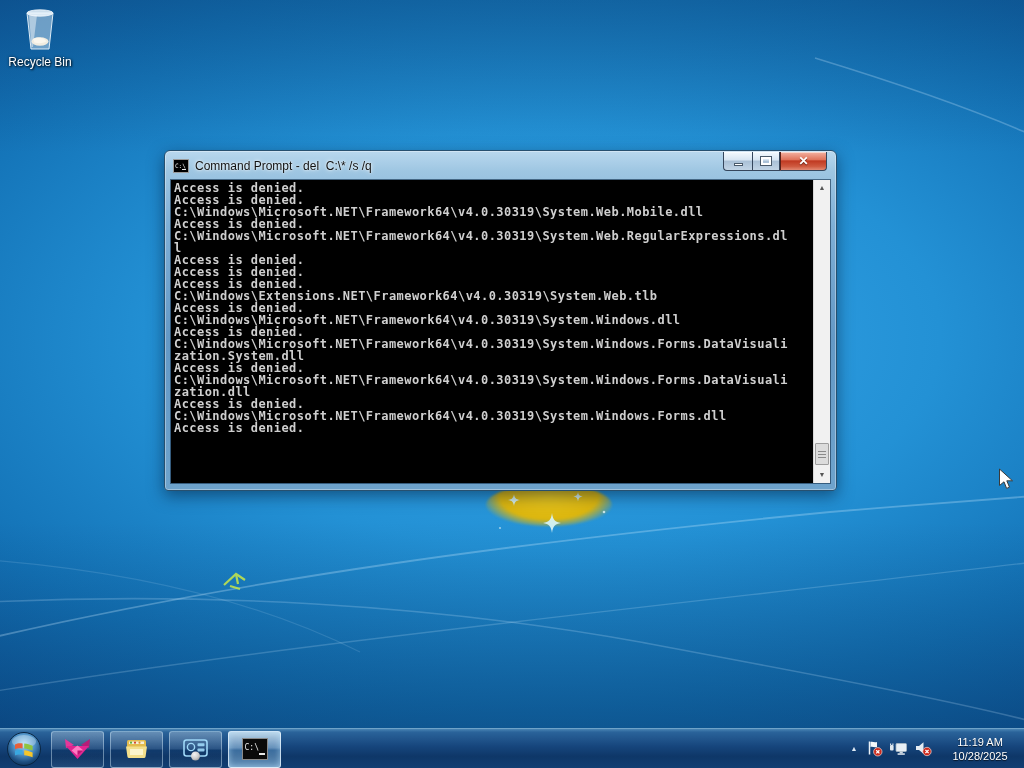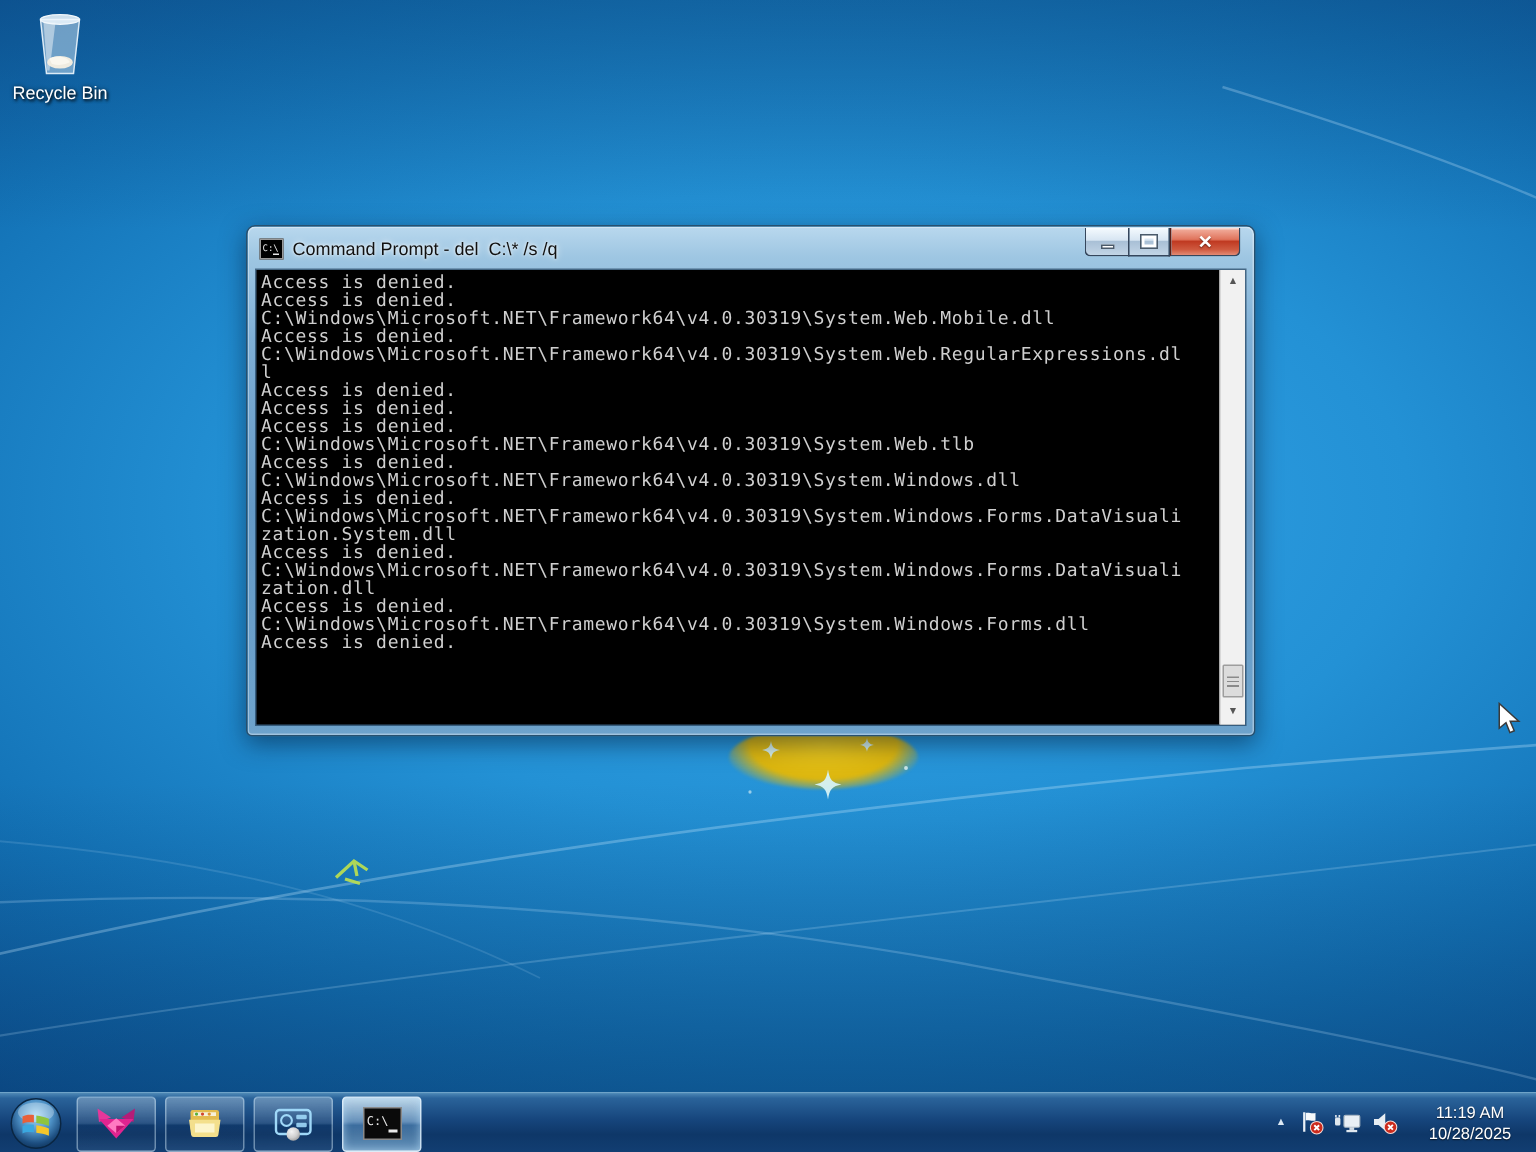--- a/index.html
+++ b/index.html
@@ -72,21 +72,21 @@
   .glyph-close { color:#fff; font-size:12px; font-weight:bold; text-shadow:0 1px 1px #641d10; line-height:1; }
 
   .console {
     position:absolute; left:6px; right:6px; top:29px; bottom:7px;
     background:#000; box-shadow: 0 0 0 1px rgba(25,55,85,0.65);
   }
   .console-text {
     position:absolute; inset:0; right:17px; padding:2px 0 0 3px; overflow:hidden;
   }
   .cline {
-    font-family:"DejaVu Sans Mono", monospace; font-size:12px; font-weight:normal;
+    font-family:"DejaVu Sans Mono", monospace; font-size:12px; font-weight:bold;
     letter-spacing:0.45px; color:#cfcfcf; height:12px; line-height:12px; white-space:pre;
   }
   .scrollbar {
     position:absolute; top:0; right:0; bottom:0; width:17px;
     background:#f1f1f1; border-left:1px solid #d8d8d8;
   }
   .sb-btn {
     position:absolute; left:0; right:0; height:16px; background:#f1f1f1;
     color:#555; font-size:7px; text-align:center; line-height:16px;
   }
@@ -198,21 +198,21 @@
 
       <div class="cline">Access is denied.</div>
           <div class="cline">Access is denied.</div>
           <div class="cline">C:\Windows\Microsoft.NET\Framework64\v4.0.30319\System.Web.Mobile.dll</div>
           <div class="cline">Access is denied.</div>
           <div class="cline">C:\Windows\Microsoft.NET\Framework64\v4.0.30319\System.Web.RegularExpressions.dl</div>
           <div class="cline">l</div>
           <div class="cline">Access is denied.</div>
           <div class="cline">Access is denied.</div>
           <div class="cline">Access is denied.</div>
-          <div class="cline">C:\Windows\Microsoft.NET\Framework64\v4.0.30319\System.Web.tlb</div>
+          <div class="cline">C:\Windows\Extensions.NET\Framework64\v4.0.30319\System.Web.tlb</div>
           <div class="cline">Access is denied.</div>
           <div class="cline">C:\Windows\Microsoft.NET\Framework64\v4.0.30319\System.Windows.dll</div>
           <div class="cline">Access is denied.</div>
           <div class="cline">C:\Windows\Microsoft.NET\Framework64\v4.0.30319\System.Windows.Forms.DataVisuali</div>
           <div class="cline">zation.System.dll</div>
           <div class="cline">Access is denied.</div>
           <div class="cline">C:\Windows\Microsoft.NET\Framework64\v4.0.30319\System.Windows.Forms.DataVisuali</div>
           <div class="cline">zation.dll</div>
           <div class="cline">Access is denied.</div>
           <div class="cline">C:\Windows\Microsoft.NET\Framework64\v4.0.30319\System.Windows.Forms.dll</div>

